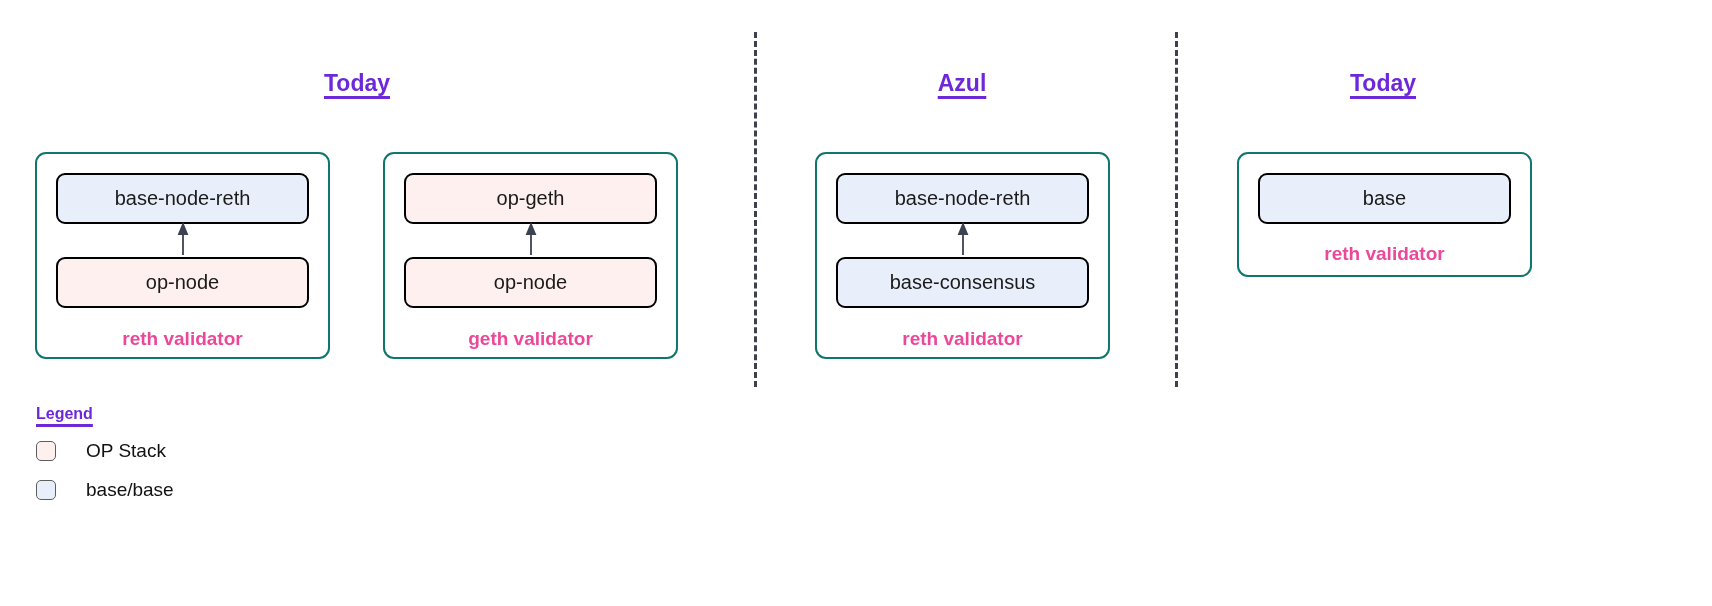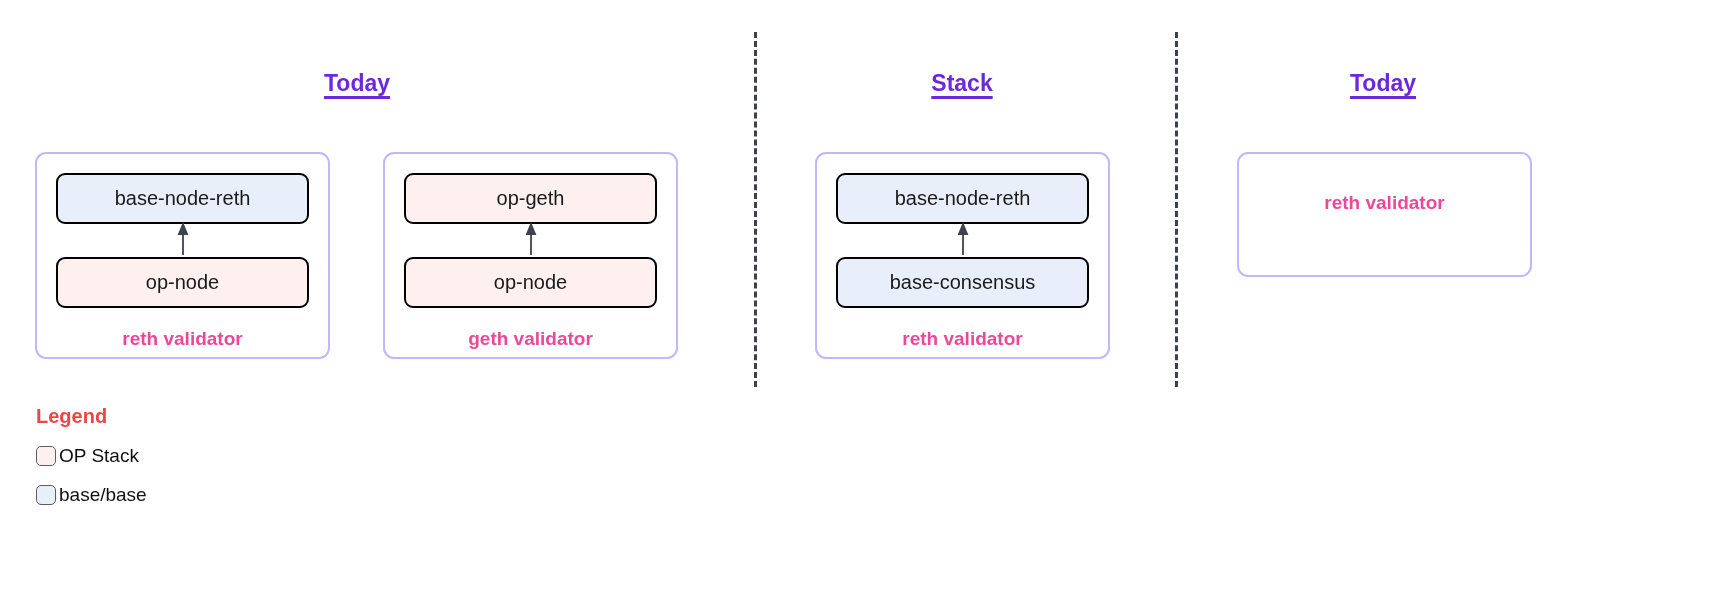--- a/index.html
+++ b/index.html
@@ -38,21 +38,21 @@
     position: absolute;
     width: 0;
     border-left: 3px dashed #3c414c;
   }
 
   
   .card {
     position: absolute;
     box-sizing: border-box;
     background: #ffffff;
-    border: 2px solid #c4b5fd;
+    border: 2px solid #0f766e;
     border-radius: 11px;
     display: flex;
     flex-direction: column;
     align-items: center;
   }
 
   .node-box {
     box-sizing: border-box;
     border: 2px solid #000000;
     border-radius: 9px;
@@ -78,31 +78,32 @@
     position: absolute;
     width: 14px;
     pointer-events: none;
   }
 
   
   .legend {
     position: absolute;
   }
   .legend-title {
-    font-size: 20px;
+    font-size: 16px;
     font-weight: bold;
-    color: #ef4444;
+    color: #6d28d9;
+    text-decoration: underline;
     text-underline-offset: 5px;
     text-decoration-thickness: 2.5px;
     display: inline-block;
   }
   .legend-row {
     display: flex;
     align-items: center;
-    gap: 3px;
+    gap: 30px;
     margin-top: 17px;
   }
   .legend-swatch {
     width: 20px;
     height: 20px;
     box-sizing: border-box;
     border: 1.5px solid #5d5d5d;
     border-radius: 5px;
     flex: none;
   }
@@ -130,32 +131,33 @@
       </svg></div>
     <div class="card" style="left: 383px; top: 152px; width: 295px; height: 207px; padding-top: 19px;">
       <div class="node-box op" style="width: 253px; height: 51px; margin-top: 0px;">op-geth</div>
       <div class="node-box op" style="width: 253px; height: 51px; margin-top: 33px;">op-node</div>
       <div class="card-label" style="margin-top: 20px;">geth validator</div>
     </div>
     <div class="arrow" style="left: 523.5px; top: 222px; height: 33px;"><svg width="14" height="33" viewBox="0 0 14 33" xmlns="http://www.w3.org/2000/svg" aria-hidden="true">
         <line x1="7" y1="33" x2="7" y2="11" stroke="#3d4250" stroke-width="1.8"></line>
         <path d="M7 0 L12.4 13 L1.6 13 Z" fill="#3d4250"></path>
       </svg></div>
-    <div class="section-title" style="left: 962px; top: 70px;">Stack</div>
+    <div class="section-title" style="left: 962px; top: 70px;">Azul</div>
     <div class="card" style="left: 815px; top: 152px; width: 295px; height: 207px; padding-top: 19px;">
       <div class="node-box base" style="width: 253px; height: 51px; margin-top: 0px;">base-node-reth</div>
       <div class="node-box base" style="width: 253px; height: 51px; margin-top: 33px;">base-consensus</div>
       <div class="card-label" style="margin-top: 20px;">reth validator</div>
     </div>
     <div class="arrow" style="left: 955.5px; top: 222px; height: 33px;"><svg width="14" height="33" viewBox="0 0 14 33" xmlns="http://www.w3.org/2000/svg" aria-hidden="true">
         <line x1="7" y1="33" x2="7" y2="11" stroke="#3d4250" stroke-width="1.8"></line>
         <path d="M7 0 L12.4 13 L1.6 13 Z" fill="#3d4250"></path>
       </svg></div>
     <div class="section-title" style="left: 1383px; top: 70px;">Today</div>
     <div class="card" style="left: 1237px; top: 152px; width: 295px; height: 125px; padding-top: 19px;">
+      <div class="node-box base" style="width: 253px; height: 51px; margin-top: 0px;">base</div>
       <div class="card-label" style="margin-top: 19px;">reth validator</div>
     </div>
     <div class="legend" style="left: 36px; top: 405px;">
       <div><span class="legend-title">Legend</span></div>
       <div class="legend-row">
         <span class="legend-swatch" style="background: rgb(253, 240, 239);"></span>
         <span class="legend-label">OP Stack</span>
       </div>
       <div class="legend-row">
         <span class="legend-swatch" style="background: rgb(232, 239, 251);"></span>

